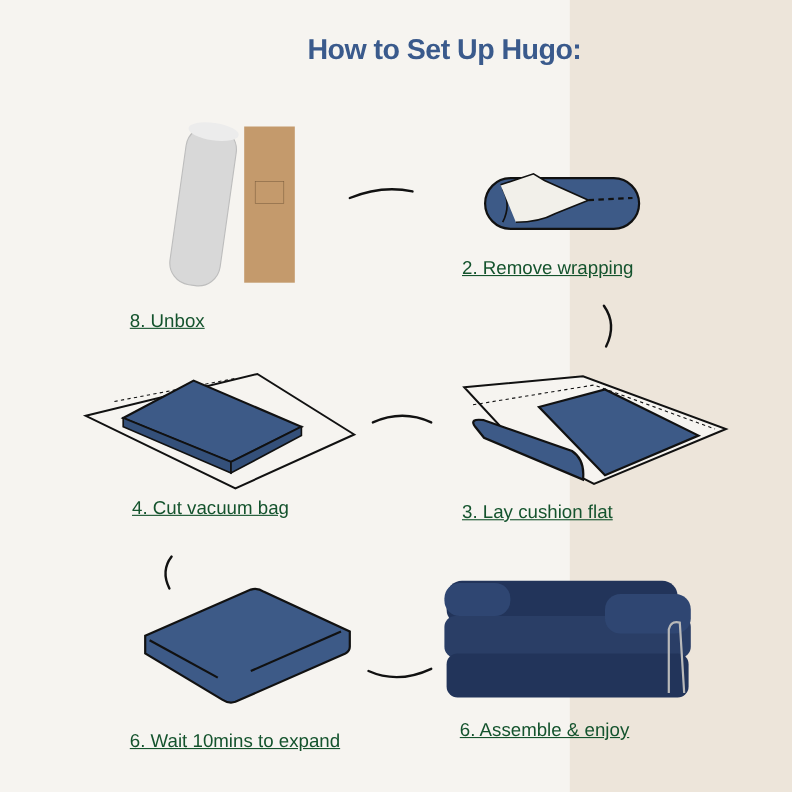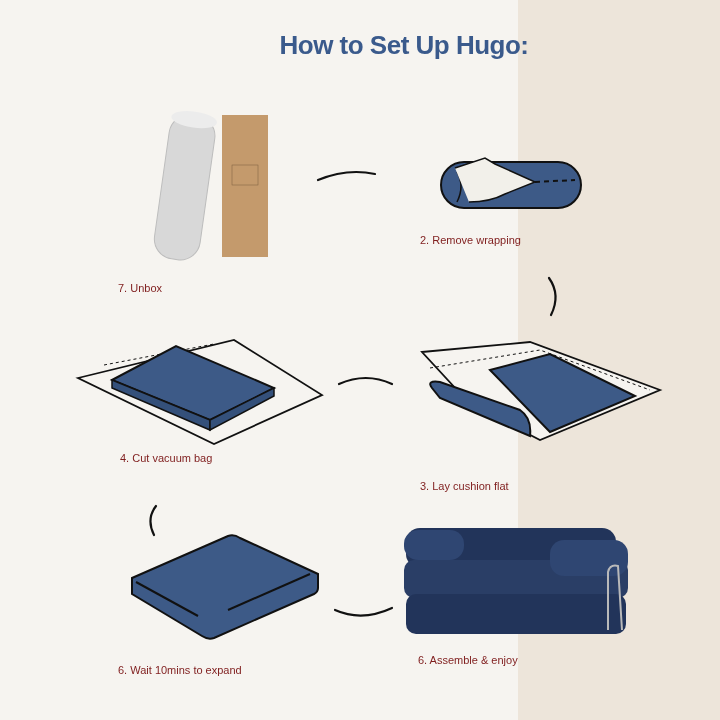--- a/index.html
+++ b/index.html
@@ -1,39 +1,39 @@
 <!DOCTYPE html>
 <html><head>
 <meta charset="utf-8">
 <style>
   html,body{margin:0;padding:0;}
   body{width:720px;height:720px;position:relative;overflow:hidden;
     background:#f6f4f0;font-family:"Liberation Sans",sans-serif;}
   .bg-right{position:absolute;left:518px;top:0;width:202px;height:720px;background:#ede5da;}
   .title{position:absolute;left:0;width:720px;top:30px;text-align:center;
     font-size:26px;font-weight:bold;color:#3a5a8c;letter-spacing:-0.5px;margin-left:44px;}
-  .label{position:absolute;font-size:11px;color:#7f1d1d;}
+  .label{position:absolute;font-size:17px;color:#14532d;text-decoration:underline;}
   svg{position:absolute;overflow:visible;}
 </style>
 </head>
 <body>
 
 <div class="bg-right"></div>
 
 <div class="title">How to Set Up Hugo:</div>
 
 <svg style="left:140px;top:105px;" width="140" height="160">
   <g transform="rotate(8 45 80)">
     <rect x="22" y="10" width="46" height="145" rx="20" fill="#d8d8d8" stroke="#bdbdbd"></rect>
     <ellipse cx="45" cy="14" rx="23" ry="8" fill="#ececec"></ellipse>
   </g>
   <rect x="82" y="10" width="46" height="142" fill="#c49a6c"></rect>
   <rect x="92" y="60" width="26" height="20" fill="none" stroke="#7a5d3e" stroke-width="0.5"></rect>
 </svg>
-<div class="label" style="left:118px;top:282px;">7. Unbox</div>
+<div class="label" style="left:118px;top:282px;">8. Unbox</div>
 
 <svg style="left:315px;top:168px;" width="64" height="20">
   <path d="M3 12 Q32 0 60 6" fill="none" stroke="#111" stroke-width="2.2" stroke-linecap="round"></path>
 </svg>
 
 <svg style="left:435px;top:150px;" width="180" height="70">
   <rect x="6" y="12" width="140" height="46" rx="23" fill="#3d5a87" stroke="#111" stroke-width="2"></rect>
   <path d="M22 22 Q30 36 22 52" fill="none" stroke="#111" stroke-width="1.5"></path>
   <path d="M20 18 L50 8 L60 14 L100 32 L70 44 Q55 52 34 52" fill="#f2f0ea" stroke="#111" stroke-width="1.5"></path>
   <path d="M100 32 L140 30" stroke="#111" stroke-width="2" stroke-dasharray="5 4"></path>
@@ -56,21 +56,21 @@
 <svg style="left:336px;top:372px;" width="60" height="20">
   <path d="M3 12 Q30 0 56 12" fill="none" stroke="#111" stroke-width="2.2" stroke-linecap="round"></path>
 </svg>
 
 <svg style="left:420px;top:340px;" width="250" height="110">
   <polygon points="2,12 110,2 240,50 120,100 50,64" fill="#f6f4f0" stroke="#111" stroke-width="1.8"></polygon>
   <path d="M10 28 L120 10 L230 50" fill="none" stroke="#111" stroke-dasharray="3 3"></path>
   <polygon points="70,30 130,14 215,56 130,92" fill="#3d5a87" stroke="#111" stroke-width="2"></polygon>
   <path d="M12 48 Q6 40 20 42 L100 70 Q112 78 110 96 L20 58 Z" fill="#3d5a87" stroke="#111" stroke-width="2"></path>
 </svg>
-<div class="label" style="left:420px;top:480px;">3. Lay cushion flat</div>
+<div class="label" style="left:420px;top:456px;">3. Lay cushion flat</div>
 
 <svg style="left:146px;top:503px;" width="16" height="36">
   <path d="M10 3 Q0 16 8 32" fill="none" stroke="#111" stroke-width="2.2" stroke-linecap="round"></path>
 </svg>
 
 <svg style="left:128px;top:532px;" width="200" height="110">
   <path d="M4 46 L100 4 Q106 2 112 6 L190 42 L190 56 Q190 60 186 62 L86 106 Q80 108 74 104 L4 62 Z" fill="#3d5a87" stroke="#111" stroke-width="2"></path>
   <path d="M8 50 L70 84" stroke="#111" stroke-width="2"></path>
   <path d="M100 78 L182 42" stroke="#111" stroke-width="2"></path>
 </svg>

